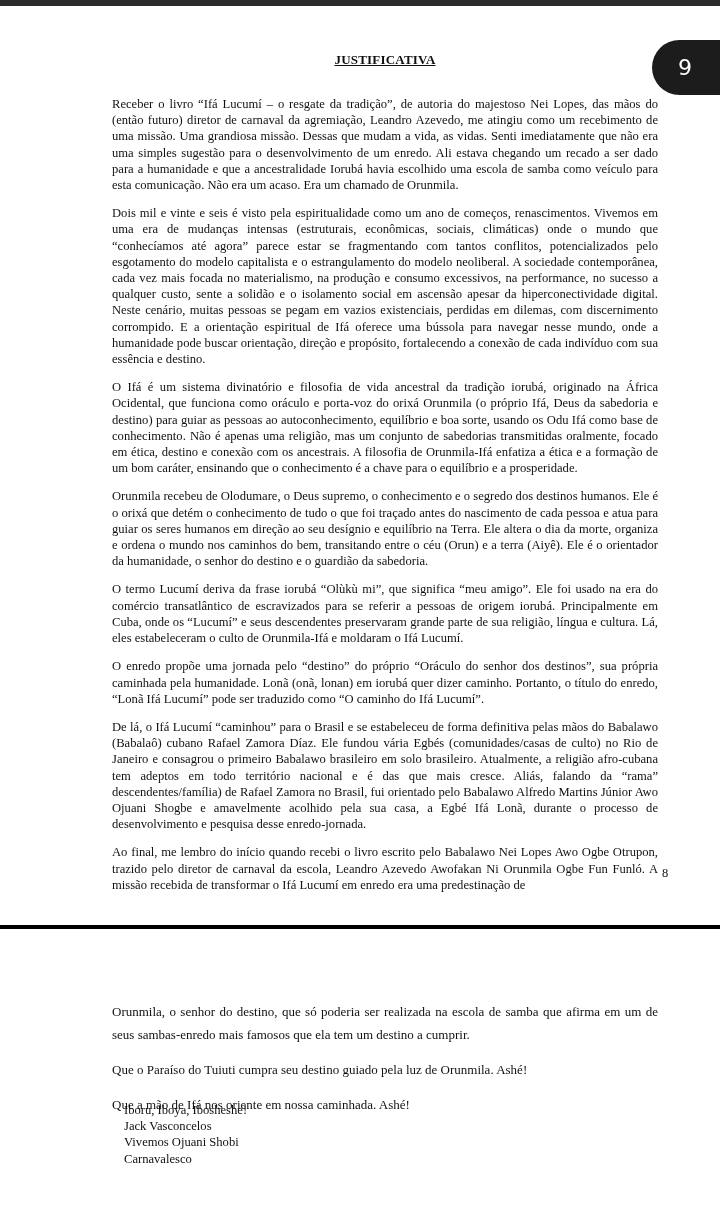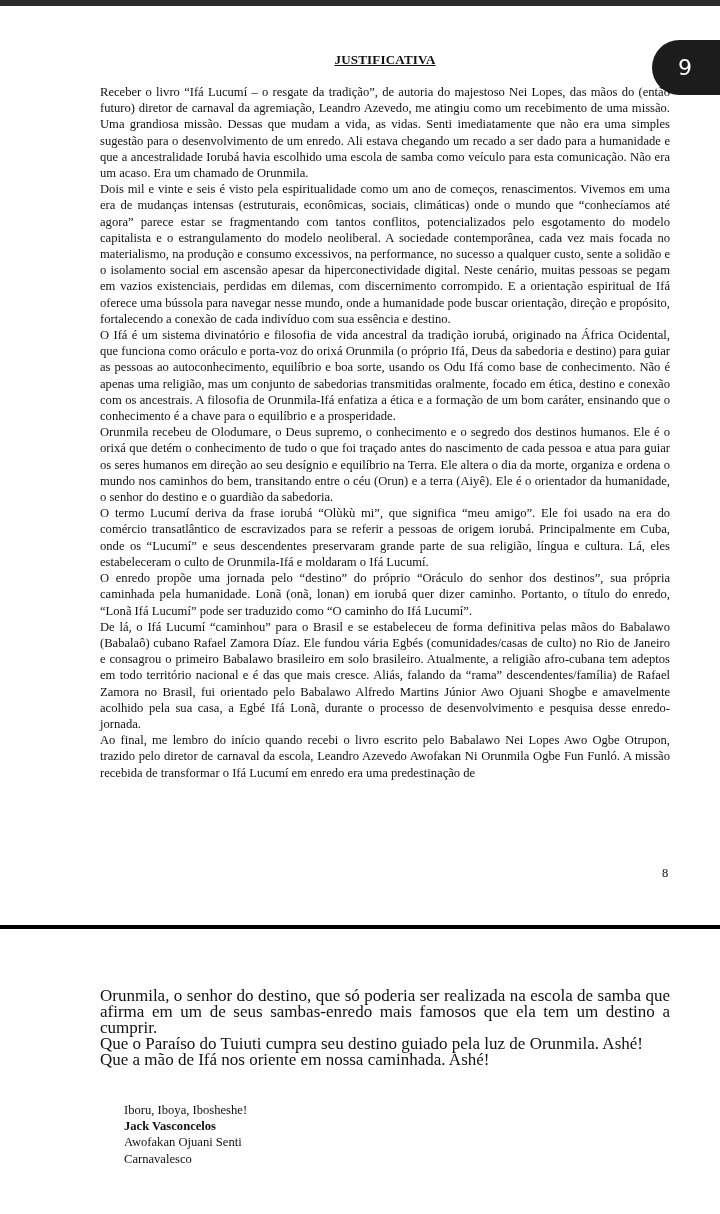--- a/index.html
+++ b/index.html
@@ -15,34 +15,34 @@
     display: flex; align-items: center; justify-content: flex-start; padding-left: 26px; box-sizing: border-box;
   }
   .title {
     position: absolute; left: 0; width: 770px; top: 52px; text-align: center;
     font-weight: bold; font-size: 13px; text-decoration: underline; letter-spacing: 0.2px;
   }
   .page1 {
     position: absolute; left: 100px; top: 84px; width: 570px;
     font-size: 12.6px; line-height: 16.2px;
   }
-  .page1 p, .page2 p { margin: 0; text-align: justify; }
+  .page1 p, .page2 p { margin: 12px; text-align: justify; }
   .page-number {
     position: absolute; left: 662px; top: 866px; font-size: 12.5px;
   }
   .divider { position: absolute; left: 0; top: 925px; width: 720px; height: 4px; background: #000; }
   .page2 {
     position: absolute; left: 100px; top: 988px; width: 570px;
-    font-size: 17px; line-height: 16px;
+    font-size: 13px; line-height: 23px;
   }
   .signature {
     position: absolute; left: 100px; top: 1102px; font-size: 12.6px; line-height: 16.2px; margin-left: 24px;
   }
   .signature div { white-space: nowrap; }
-  .bold { font-weight: bold; }
+  .bold { font-weight: normal; }
 </style>
 </head>
 <body>
 
 <div class="topbar"></div>
 
 <div class="page-badge">
   <span>9</span>
 </div>
 
@@ -65,15 +65,15 @@
 
 <div class="page2">
   <p>Orunmila, o senhor do destino, que só poderia ser realizada na escola de samba que afirma em um de seus sambas-enredo mais famosos que ela tem um destino a cumprir.</p>
   <p>Que o Paraíso do Tuiuti cumpra seu destino guiado pela luz de Orunmila. Ashé!</p>
   <p>Que a mão de Ifá nos oriente em nossa caminhada. Ashé!</p>
 </div>
 
 <div class="signature">
   <div>Iboru, Iboya, Ibosheshe!</div>
   <div class="bold">Jack Vasconcelos</div>
-  <div>Awofakan Ojuani Senti</div>
+  <div>Vivemos Ojuani Shobi</div>
   <div>Carnavalesco</div>
 </div>
 
 </body></html>

